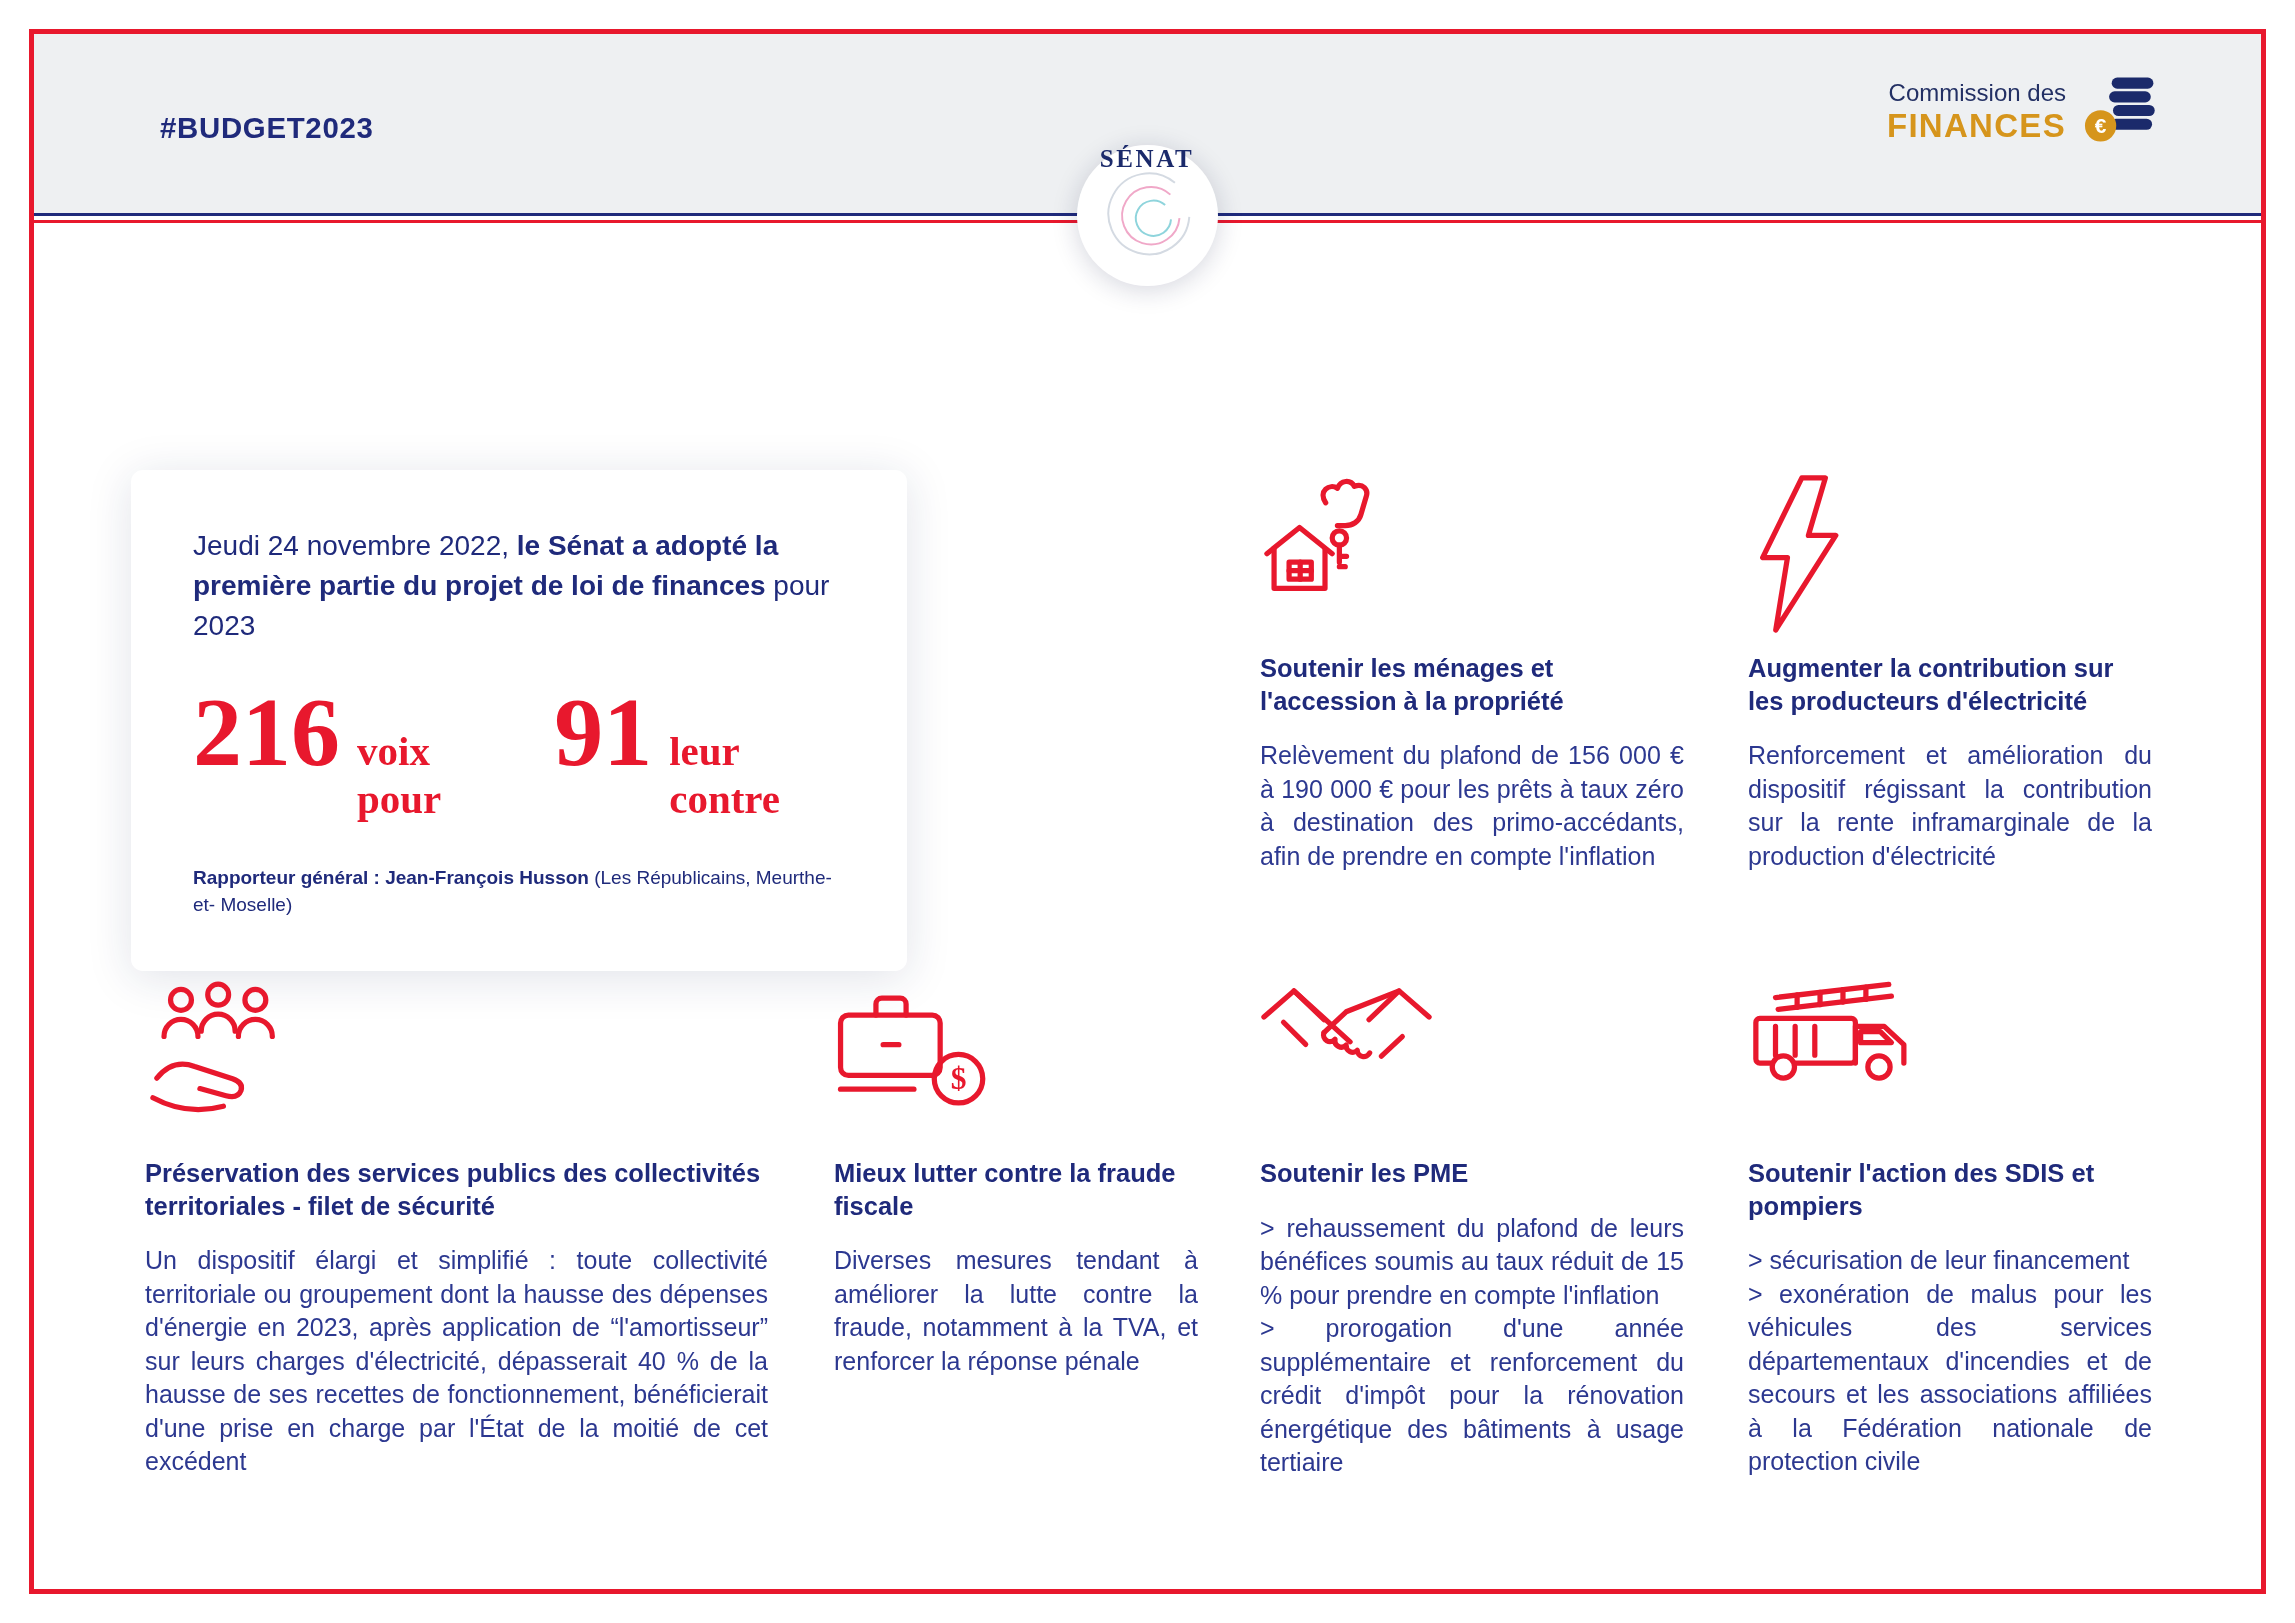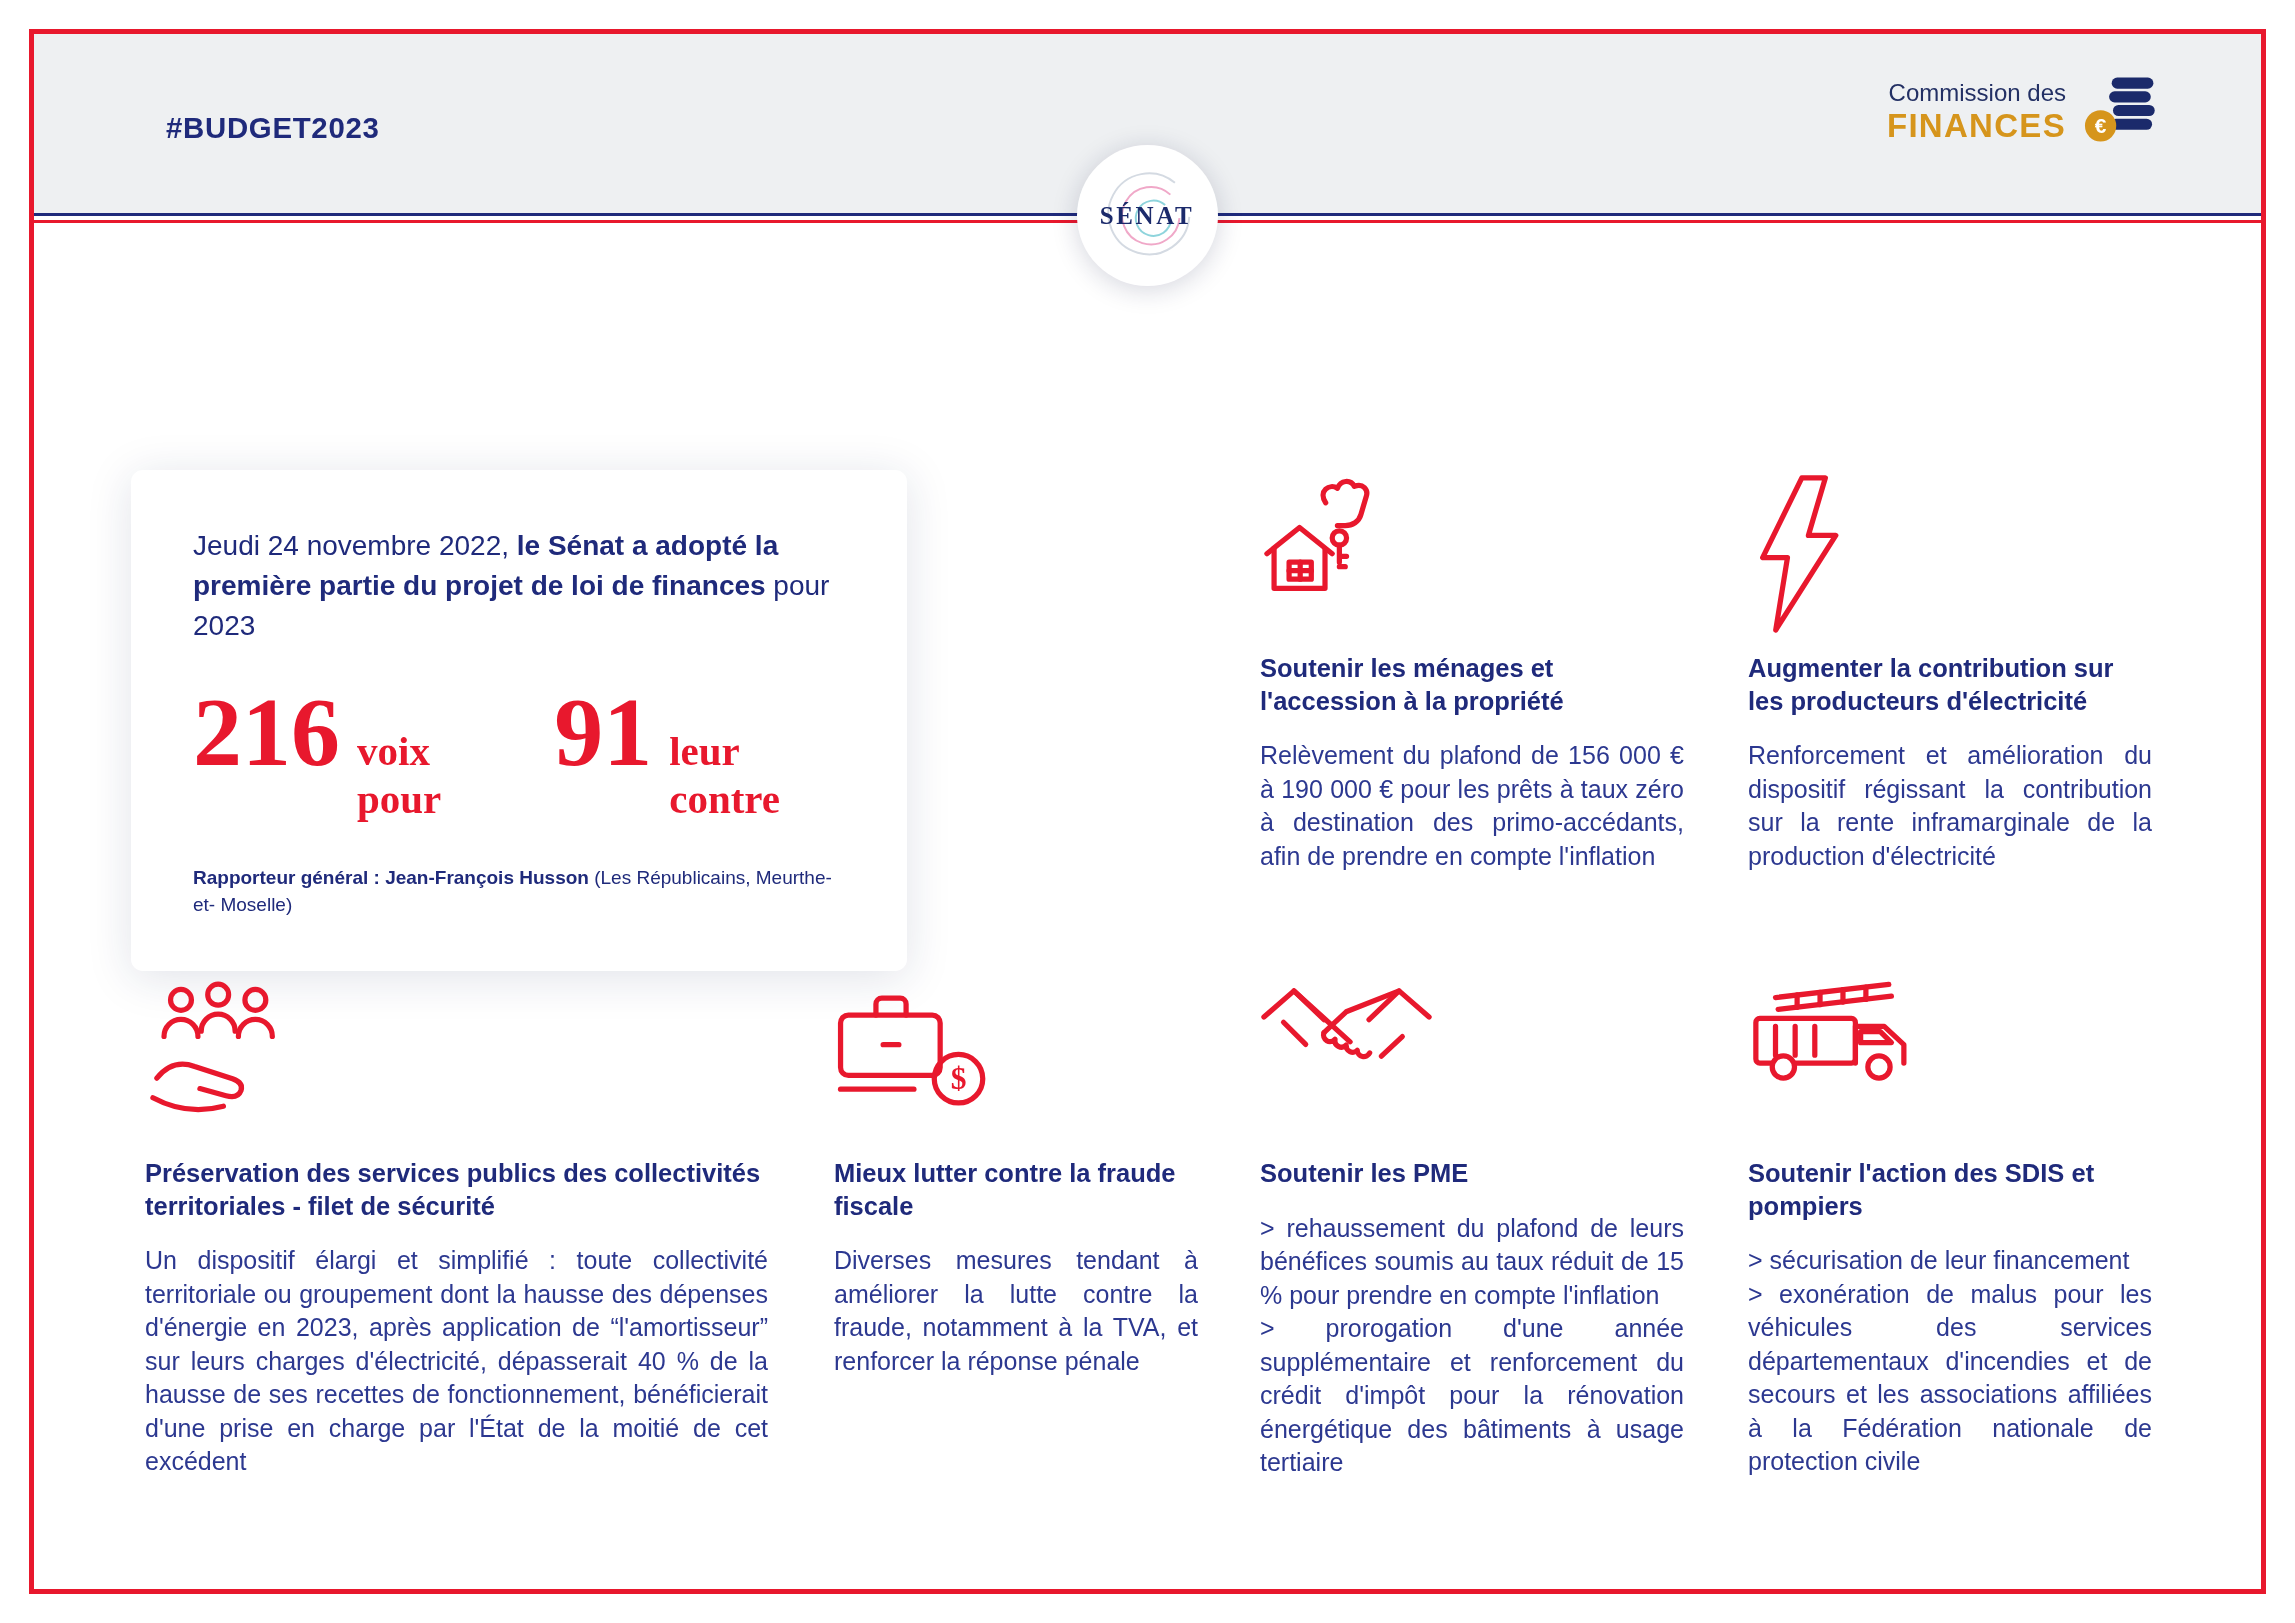--- a/index.html
+++ b/index.html
@@ -8,30 +8,30 @@
     --red:#e8182d;
     --gold:#d6951c;
     --band:#eef0f2;
   }
   *{margin:0;padding:0;box-sizing:border-box;}
   html,body{background:#fff;}
   body{width:2295px;height:1623px;font-family:"Liberation Sans","DejaVu Sans",sans-serif;}
   .page{position:relative;width:2295px;height:1623px;background:#fff;overflow:hidden;color:var(--navy);}
   .frame{position:absolute;inset:29px;border:5.2px solid var(--red);z-index:1;}
   .header-band{position:absolute;left:34px;top:34px;width:2227px;height:179px;background:var(--band);z-index:2;}
-  .hashtag{position:absolute;left:132px;top:77px;font-size:29.4px;font-weight:700;color:var(--navy);letter-spacing:0.7px;text-align:center;}
+  .hashtag{position:absolute;left:126px;top:77px;font-size:29.4px;font-weight:700;color:var(--navy);letter-spacing:0.7px;text-align:center;}
   .commission{position:absolute;right:105px;top:41px;display:flex;align-items:center;gap:17px;}
   .commission-text{text-align:right;}
   .commission-line1{font-size:24px;color:#233064;}
   .commission-line2{font-size:33px;font-weight:700;color:var(--gold);letter-spacing:1.3px;}
   .rule{position:absolute;left:34px;width:2227px;z-index:2;}
   .rule-navy{top:213px;height:3.3px;background:var(--navy);}
   .rule-red{top:220px;height:3.3px;background:var(--red);}
   .senat-badge{position:absolute;left:50%;top:145px;width:141px;height:141px;margin-left:-71px;background:#fff;border-radius:50%;
-    box-shadow:0 3.9px 26px rgba(20,30,70,.18);display:flex;align-items:center;justify-content:center;z-index:5;}
+    box-shadow:0 3.9px 26px rgba(20,30,70,.18);display:flex;align-items:flex-start;justify-content:center;z-index:5;}
   .senat-swirl{position:absolute;inset:0;}
   .senat-text{position:relative;z-index:2;font-family:"Liberation Serif","DejaVu Serif",serif;font-size:25px;font-weight:600;
     letter-spacing:2.6px;color:#1b2a6b;}
   .title{position:absolute;left:0;top:352px;width:100%;text-align:center;font-size:35px;font-weight:700;color:var(--navy);z-index:2;}
   .card{position:absolute;left:131px;top:470px;width:776px;background:#fff;border-radius:11.8px;
     box-shadow:0 6.5px 46px rgba(25,35,85,.13);padding:56px 62px 52px;z-index:2;}
   .intro{font-size:28px;line-height:1.42;color:var(--navy);}
   .b{font-weight:700;}
   .votes{margin-top:38px;display:flex;align-items:baseline;color:var(--red);
     font-family:"Liberation Serif","DejaVu Serif",serif;font-weight:700;}

